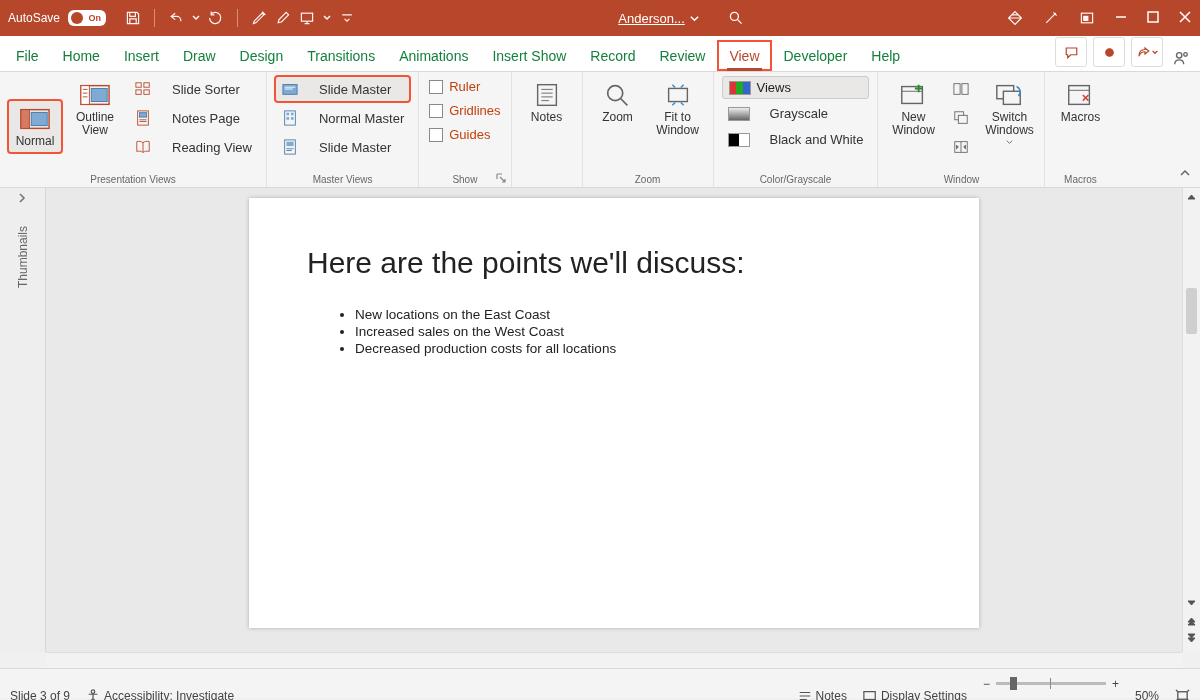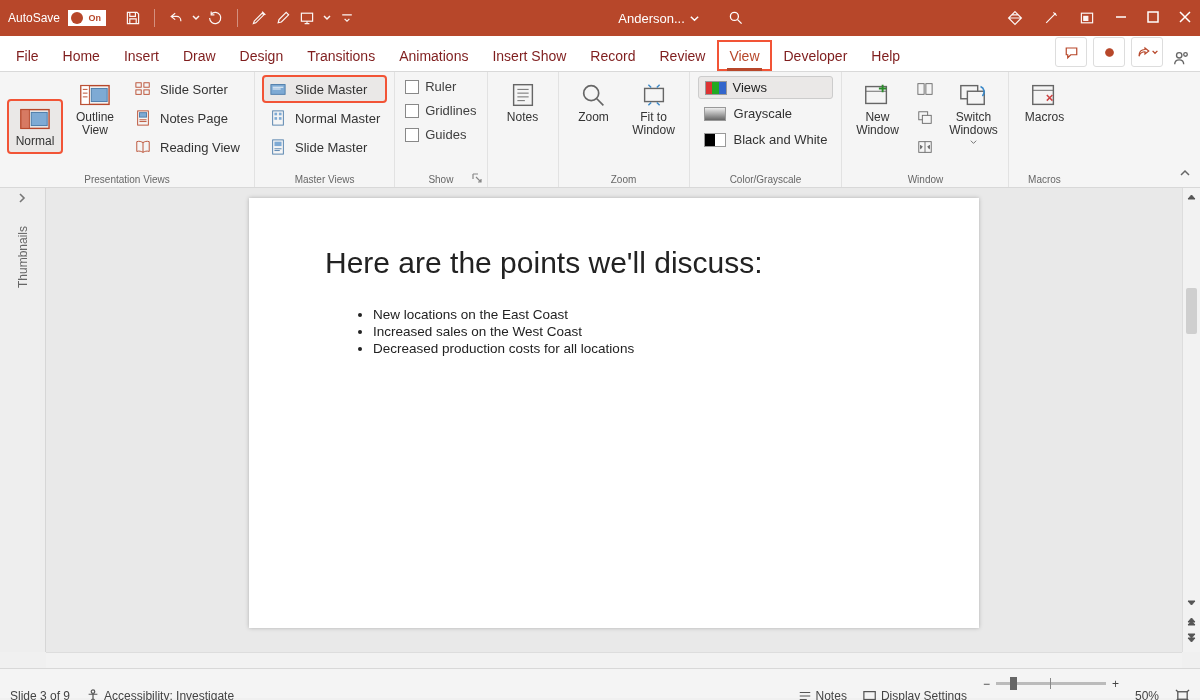--- a/index.html
+++ b/index.html
@@ -1,35 +1,35 @@
 <!DOCTYPE html>
 <html><head>
 <meta charset="utf-8">
 <style>
   * { box-sizing: border-box; margin: 0; padding: 0; }
   body { font-family: "Segoe UI", Arial, sans-serif; font-size: 13px; background: #f0f0f0; width:1200px; height:700px; overflow:hidden; color:#222;}
   
   .titlebar { background:#b7472a; color:#fff; height:36px; display:flex; align-items:center; padding:0 8px; }
   .titlebar .left { display:flex; align-items:center; gap:6px; }
   .autosave-label { font-size:12px; margin-right:2px;}
-  .toggle { width:38px; height:16px; border-radius:0; background:#fff; position:relative; display:inline-flex; align-items:center;}
+  .toggle { width:38px; height:16px; border-radius:6px; background:#fff; position:relative; display:inline-flex; align-items:center;}
   .toggle-knob { width:12px; height:12px; background:#b7472a; border-radius:50%; position:absolute; left:3px;}
   .toggle-on { font-size:9px; color:#b7472a; font-weight:bold; position:absolute; right:5px;}
   .tb-icon { width:18px; height:18px; display:flex; align-items:center; justify-content:center; opacity:0.95; }
   .tb-icon svg { width:16px; height:16px; stroke:#fff; fill:none; stroke-width:1.5;}
   .titlebar .gap { width:6px; }
-  .titlebar .center { flex:1; display:flex; align-items:center; justify-content:center; gap:28px;}
+  .titlebar .center { flex:1; display:flex; align-items:center; justify-content:center; gap:28px;text-decoration:underline;}
   .doc-title { font-size:13px; display:flex; align-items:center; gap:4px;}
   .search-area { display:flex; align-items:center; gap:4px;}
   .titlebar .right { display:flex; align-items:center; gap:18px;}
   .win-btn svg { stroke:#fff; fill:none; stroke-width:1.5; width:14px; height:14px;}
   .vdiv { width:1px; height:18px; background:rgba(255,255,255,0.4); margin: 0 6px;}
   
   .tabstrip { background:#fff; height:36px; display:flex; align-items:flex-end; border-bottom:1px solid #d9d9d9; padding:0 4px;}
-  .tab { padding:8px 12px 7px 12px; font-size:14px; color:#7f1d1d; cursor:pointer; position:relative;}
+  .tab { padding:8px 12px 7px 12px; font-size:14px; color:#15803d; cursor:pointer; position:relative;}
   .tab.active { color:#b7472a; }
   .tab-underline { position:absolute; bottom:0; left:10px; right:10px; height:3px; background:#b7472a;}
   .tab.highlighted { outline:2px solid #f25436; outline-offset:-2px;}
   .tabstrip .spacer { flex:1;}
   .tab-action { width:32px; height:30px; border:1px solid #ddd; border-radius:3px; display:flex; align-items:center; justify-content:center; margin:0 3px 4px 3px;}
   .tab-action svg { width:15px; height:15px; stroke:#b7472a; fill:none; stroke-width:1.6;}
   .tab-action.red-dot svg { fill:#b7472a; stroke:#b7472a;}
   .tab-action .caret { width:8px;}
   .collab { width:30px; display:flex; align-items:center; justify-content:center; margin-bottom:4px;}
   .collab svg{width:18px;height:18px;stroke:#666;fill:none;stroke-width:1.5;}
@@ -39,41 +39,41 @@
   .group-body { display:flex; gap:6px; flex:1; align-items:flex-start;}
   .group-label { text-align:center; font-size:10px; color:#666; padding-top:2px; position:relative;}
   .dlg-launcher { position:absolute; right:-4px; bottom:1px; width:11px; height:11px;}
   .dlg-launcher svg{width:10px;height:10px;stroke:#888;fill:none;stroke-width:1.2;}
   .big-btn { display:flex; flex-direction:column; align-items:center; justify-content:flex-start; width:54px; padding:4px 2px; border:1px solid transparent; border-radius:3px; text-align:center; gap:2px;}
   .big-btn.highlighted { outline:2px solid #f25436; outline-offset:-1px; background:#eae8e7;margin-top:24px;}
   .big-btn .ic { width:34px; height:28px; display:flex; align-items:center; justify-content:center;}
   .big-btn .ic svg { width:30px; height:26px; }
   .big-btn .lbl { font-size:12px; color:#333; line-height:1.1;}
   .stack { display:flex; flex-direction:column; gap:3px;}
-  .small-btn { display:flex; align-items:center; gap:8px; padding:3px 5px; border:1px solid transparent; border-radius:3px; font-size:13px; color:#333; white-space:nowrap;}
+  .small-btn { display:flex; align-items:center; gap:20px; padding:3px 5px; border:1px solid transparent; border-radius:3px; font-size:13px; color:#333; white-space:nowrap;}
   .small-btn.highlighted { outline:2px solid #f25436; outline-offset:-1px; background:#eae8e7;}
   .small-btn .mi { width:18px; height:18px; display:flex; align-items:center; justify-content:center;}
   .small-btn .mi svg{ width:16px; height:16px;}
-  .chk { display:flex; align-items:center; gap:6px; font-size:13px; color:#404040; padding:3px 2px;}
+  .chk { display:flex; align-items:center; gap:6px; font-size:13px; color:#c2410c; padding:3px 2px;}
   .chk-box { width:14px; height:14px; border:1px solid #888; background:#fff;}
   .color-btn { display:flex; align-items:center; gap:6px; padding:3px 6px; border:1px solid #ccc; border-radius:3px; background:#eae8e7;}
   .color-swatch { width:22px; height:14px; border:1px solid #999; display:flex;}
   .color-swatch span{flex:1;}
   .gray-swatch { width:22px; height:14px; border:1px solid #999; background:linear-gradient(#eee,#666);}
   .bw-swatch { width:22px; height:14px; border:1px solid #999; background:linear-gradient(90deg,#000 50%,#fff 50%);}
   .collapse-caret { position:absolute; right:8px; bottom:4px;}
   .collapse-caret svg{width:14px;height:14px;stroke:#666;fill:none;stroke-width:1.5;}
   
   .workspace { display:flex; height:464px; background:#e9e9e9;}
   .thumbs { width:46px; background:#eee; border-right:1px solid #d6d6d6; display:flex; flex-direction:column; align-items:center; padding-top:4px;}
   .thumbs-expand { width:14px; height:14px;}
   .thumbs-expand svg{width:12px;height:12px;stroke:#777;fill:none;stroke-width:1.6;}
   .thumbs-label { writing-mode:vertical-rl; transform:rotate(180deg); font-size:12px; color:#666; margin-top:20px;}
   .canvas-area { flex:1; position:relative; display:flex; align-items:flex-start; justify-content:center; overflow:hidden;}
-  .slide { width:730px; height:430px; background:#fff; margin-top:10px; box-shadow:0 0 4px rgba(0,0,0,0.25); padding:48px 76px;}
+  .slide { width:730px; height:430px; background:#fff; margin-top:10px; box-shadow:0 0 4px rgba(0,0,0,0.25); padding:48px 58px;}
   .slide-title { font-size:30px; font-weight:400; color:#222; margin-bottom:26px; font-family:"Segoe UI Light","Segoe UI",Arial;}
   .slide ul { list-style:disc; padding-left:48px;}
   .slide li { font-size:13.5px; color:#222; padding:1px 0;}
   .vscroll { width:18px; background:#f2f2f2; border-left:1px solid #ddd; position:relative;}
   .vscroll-thumb { position:absolute; top:100px; left:3px; width:11px; height:46px; background:#cfcfcf; border-radius:2px;}
   .vscroll .arrow { position:absolute; left:3px; width:12px; height:12px;}
   .vscroll .arrow svg{width:11px;height:11px;stroke:#555;fill:#555;}
   .hscroll { height:16px; background:#f2f2f2; border-top:1px solid #ddd; margin-left:46px; margin-right:18px;}
   
   .statusbar { height:30px; background:#f4f4f4; border-top:1px solid #d8d8d8; display:flex; align-items:center; padding:0 10px; font-size:12px; color:#444; gap:16px;}

